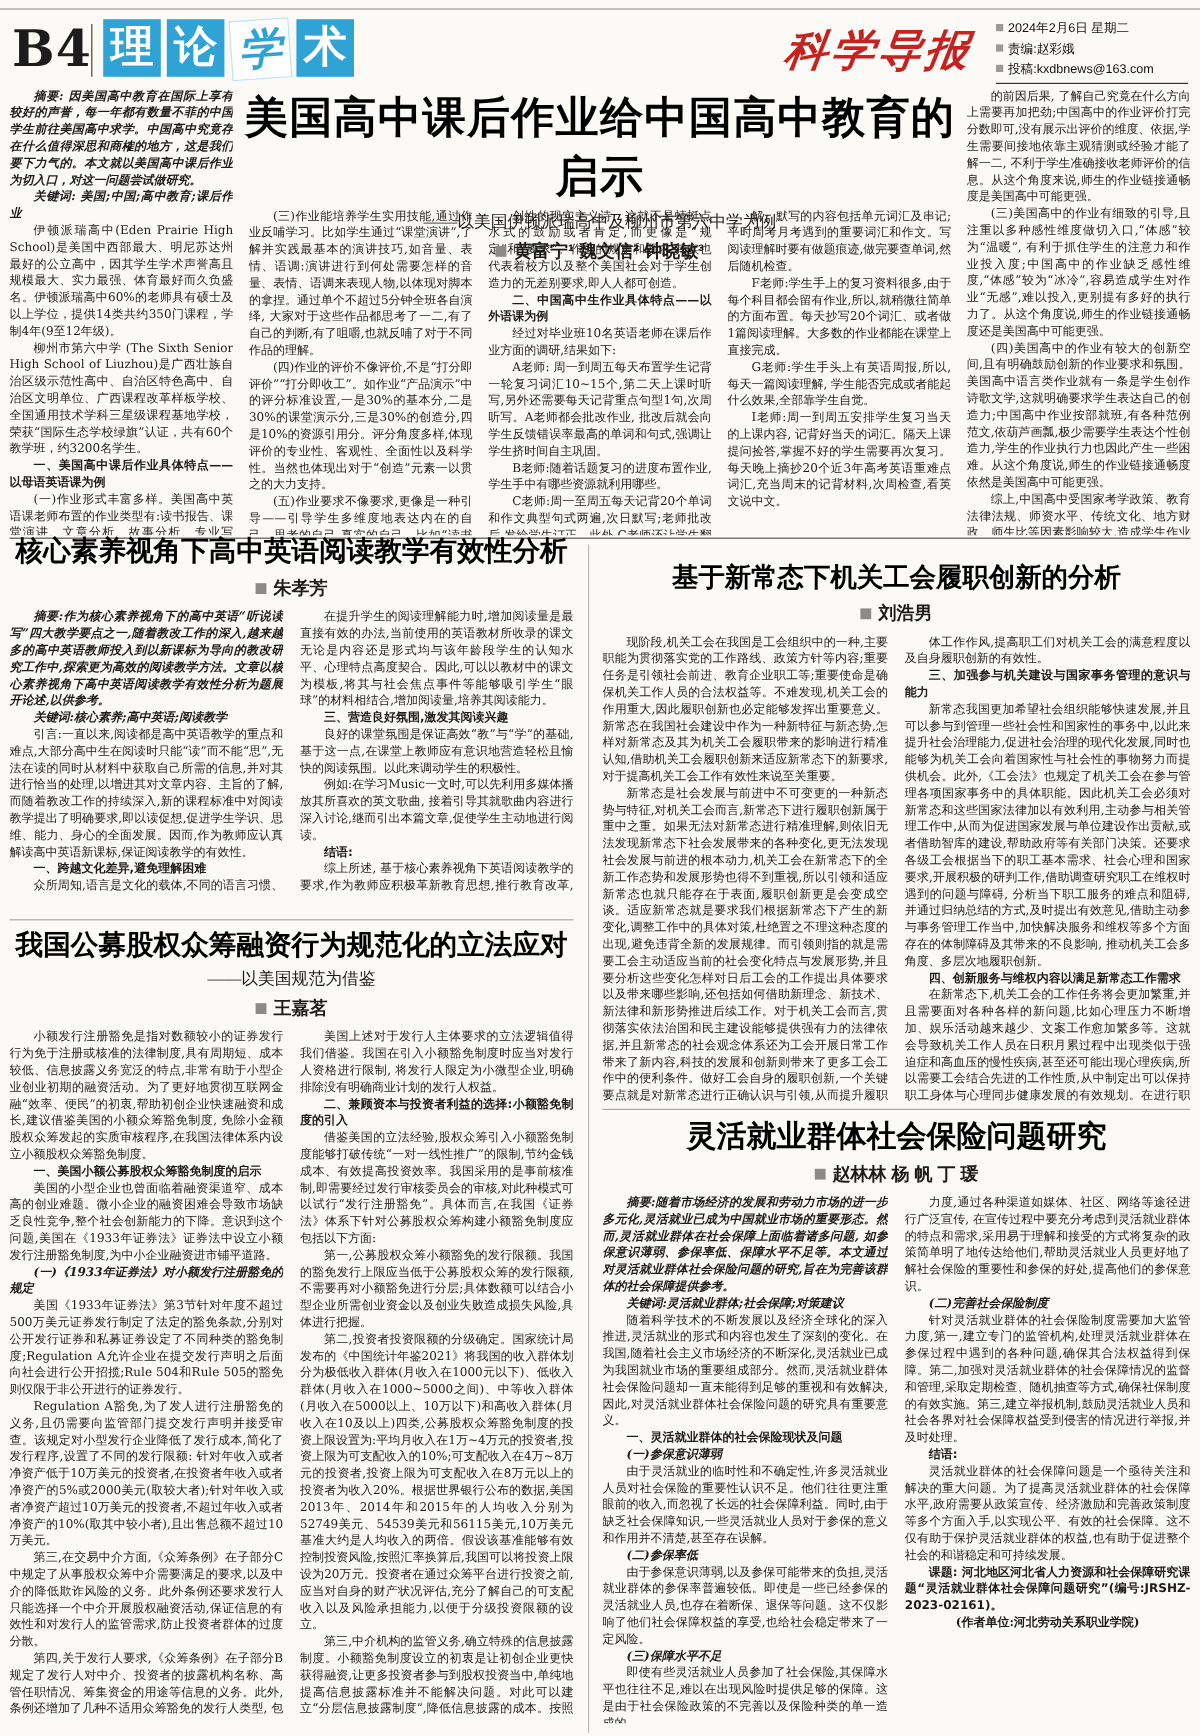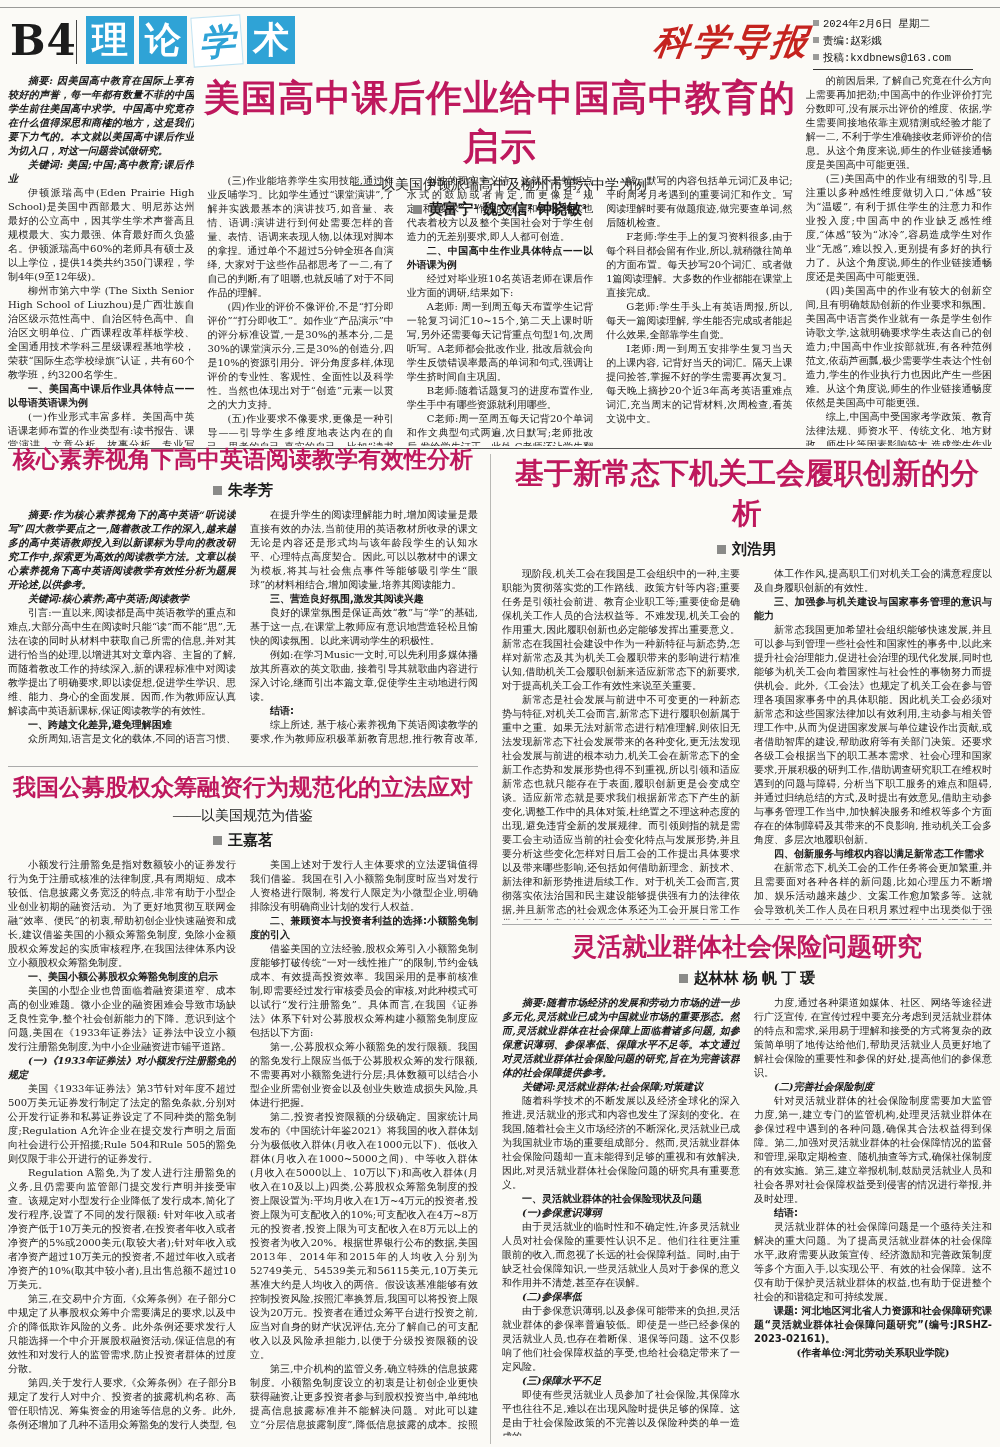--- a/index.html
+++ b/index.html
@@ -10,35 +10,35 @@
   
   .hdr{position:absolute;left:10px;top:14px;width:980px;height:52px;}
   .pageno{position:absolute;left:0;top:2px;font-size:42px;font-weight:bold;font-family:"DejaVu Serif",serif;letter-spacing:1px;}
   .hvbar{position:absolute;left:66px;top:6px;width:1px;height:44px;background:#444;}
   .secboxes{position:absolute;left:76px;top:2px;display:flex;}
   .secbox{width:48px;height:48px;margin-right:5px;background:#2fa3d6;color:#fff;text-align:center;line-height:48px;
           font-size:36px;font-weight:bold;font-family:"DejaVu Sans","Liberation Sans",sans-serif;}
   .secbox.alt{background:#fff;color:#2fa3d6;border:1px solid #bfe2f2;font-family:"DejaVu Serif",serif;font-style:italic;transform:rotate(-4deg);}
   .masthead{position:absolute;right:180px;top:4px;font-size:36px;font-weight:bold;font-style:italic;color:#c5231f;
             font-family:"DejaVu Serif",serif;letter-spacing:3px;transform:skewX(-8deg);}
-  .hinfo{position:absolute;right:17px;top:2px;width:160px;font-family:Liberation Mono, monospace;
+  .hinfo{position:absolute;right:0;top:2px;width:160px;font-family:Liberation Sans, sans-serif;
          font-size:10.5px;line-height:17px;color:#111;border-bottom:1px solid #333;padding-bottom:2px;}
   .hinfo .row{white-space:nowrap;}
   .sqb{display:inline-block;width:6px;height:6px;background:#9a9a98;margin-right:4px;vertical-align:1px;}
 
   
   .art{position:absolute;overflow:hidden;}
   .cols{display:flex;}
   .col{overflow:hidden;font-size:10px;line-height:14px;text-align:justify;}
   .col p{margin:0;text-indent:2em;}
   .col p.b{font-weight:bold;font-family:"DejaVu Sans","Liberation Sans",sans-serif;}
   .col p.k{font-weight:bold;font-style:italic;}
   .col p.r{text-align:center;text-indent:0;font-weight:bold;}
   .atitle{text-align:center;font-family:"DejaVu Sans","Liberation Sans",sans-serif;}
-  .atitle h1,.atitle h2{margin:0;font-weight:bold;color:#be185d;}
+  .atitle h1,.atitle h2{margin:0;font-weight:bold;color:#000000;}
   .sub{font-size:14px;margin-top:4px;font-family:Liberation Serif, serif;}
   .auth{font-size:15px;font-weight:bold;margin-top:6px;font-family:Liberation Sans, sans-serif;}
   .auth .sq{display:inline-block;width:9px;height:9px;background:#8a8a88;margin-right:6px;}
 
   
   .a1{left:8px;top:74px;width:984px;height:372px;}
   .a1 .atitle{position:absolute;left:190px;width:604px;top:0;height:96px;}
   .a1 .atitle h1{font-size:36px;letter-spacing:1px;}
   .a1 .cols{gap:13px;height:372px;}
   .a1 .col{width:190px;height:372px;}
@@ -49,21 +49,21 @@
   .vdiv{position:absolute;width:1px;background:#b9b9b5;}
 
   
   .a2{left:8px;top:444px;width:470px;height:306px;}
   .a2 .atitle h2{font-size:23px;}
   .a2 .cols{gap:14px;margin-top:8px;justify-content:flex-end;}
   .a2 .col{width:228px;height:238px;}
 
   
   .a3{left:502px;top:454px;width:490px;height:466px;}
-  .a3 .atitle h2{font-size:29px;}
+  .a3 .atitle h2{font-size:22px;margin-top:12px;}
   .a3 .cols{gap:14px;margin-top:8px;}
   .a3 .col{width:238px;height:398px;}
 
   
   .a4{left:8px;top:772px;width:470px;height:673px;}
   .a4 .atitle h2{font-size:23px;}
   .a4 .cols{gap:14px;margin-top:8px;}
   .a4 .col{width:228px;height:572px;}
 
   

